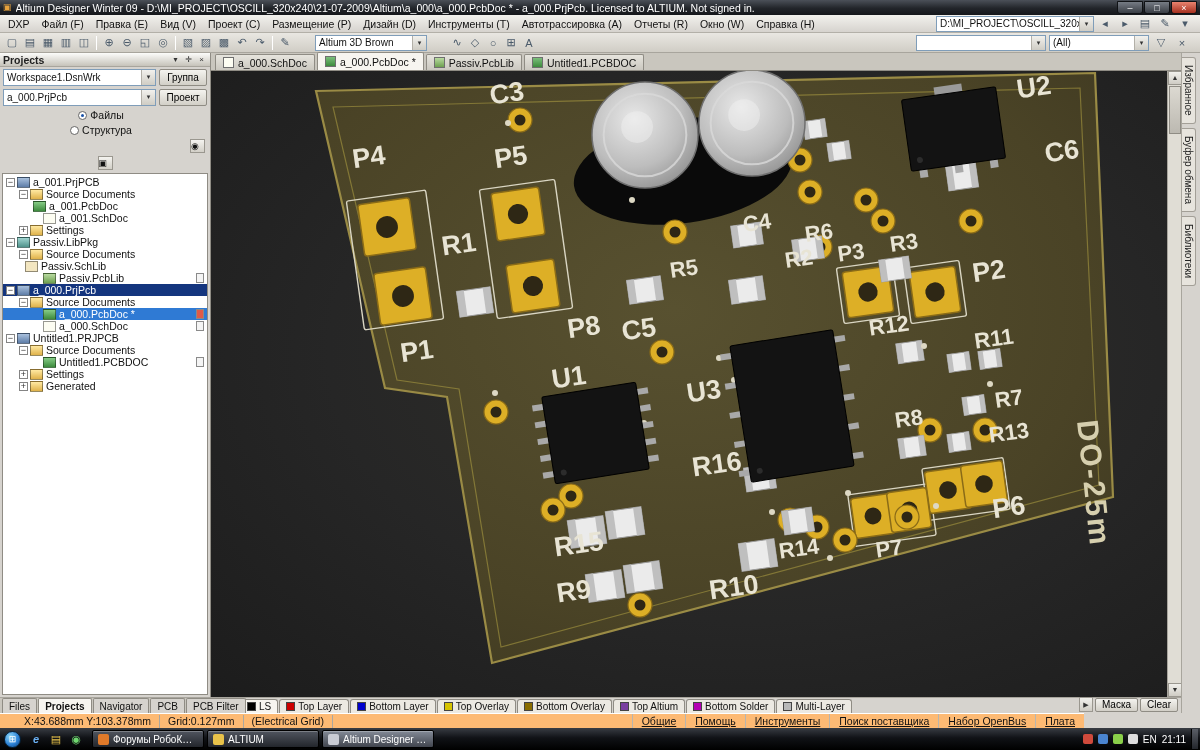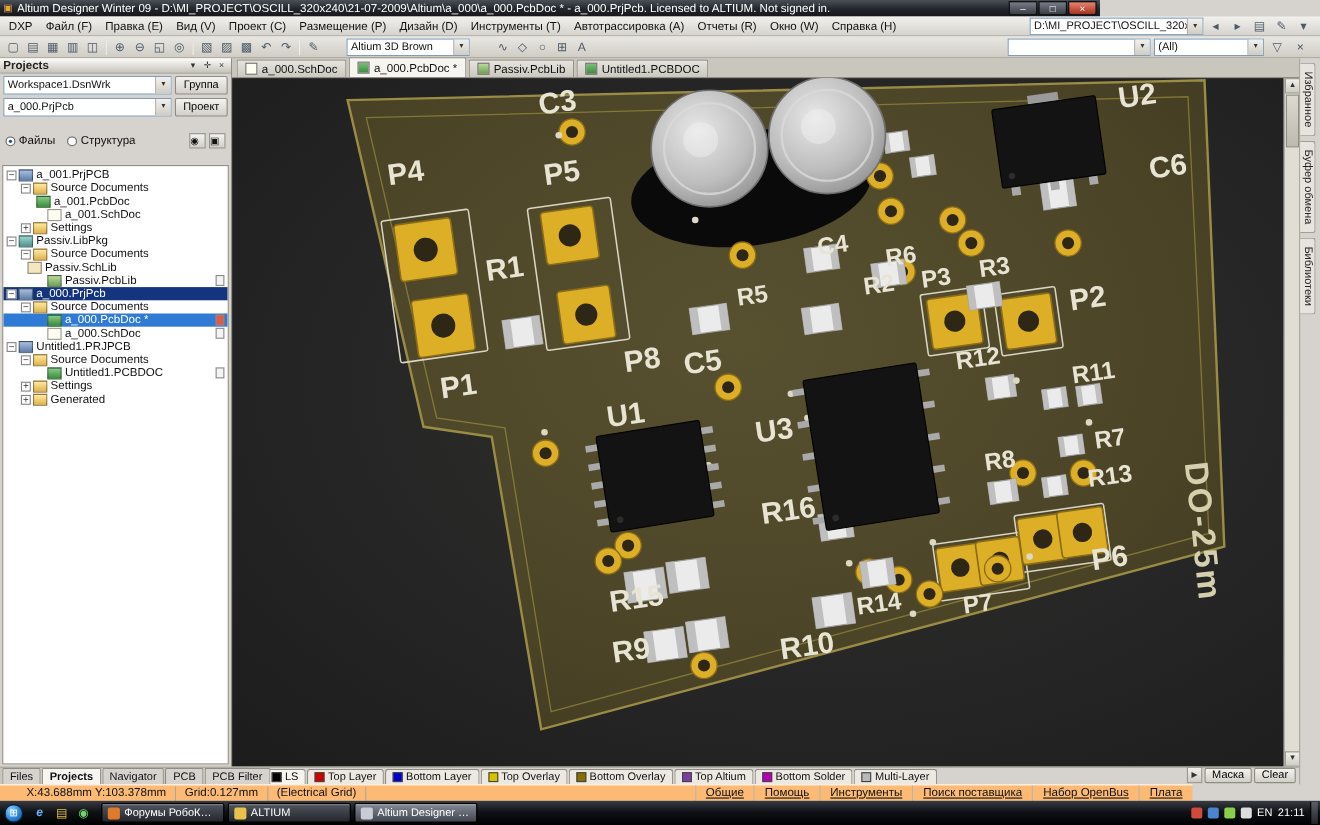--- a/index.html
+++ b/index.html
@@ -2,21 +2,21 @@
 <html><head>
 <meta charset="utf-8">
 <style>
   *{margin:0;padding:0;box-sizing:border-box;}
   html,body{width:1200px;height:750px;overflow:hidden;background:#000;
     font-family:"Liberation Sans",sans-serif;font-size:11px;color:#111;}
   #app{position:relative;width:1200px;height:750px;background:#d6d3ce;}
   .ico::before{content:attr(data-glyph);}
 
   
-  .titlebar{position:absolute;left:0;top:0;width:1000px;height:15px;display:flex;align-items:center;
+  .titlebar{position:absolute;left:0;top:0;width:1200px;height:15px;display:flex;align-items:center;
     background:linear-gradient(#4b5058,#22252a 55%,#15171b);color:#fff;padding:0 3px;gap:4px;}
   .appico{color:#e8a33d;font-size:9px;line-height:9px;}
   .title-text{flex:1;font-size:10.5px;white-space:nowrap;overflow:hidden;}
   .winbtns{display:flex;gap:1px;}
   .winbtn{width:26px;height:13px;text-align:center;font-size:9px;line-height:12px;color:#fff;
     background:linear-gradient(#767c85,#3a3e45);border:1px solid #101215;border-radius:0 0 3px 3px;}
   .winbtn.close{background:linear-gradient(#e8836f,#a5301f);}
 
   
   .menubar{position:absolute;left:0;top:15px;width:1200px;height:18px;display:flex;align-items:center;
@@ -46,21 +46,21 @@
   .projects-panel{position:absolute;left:0;top:53px;width:211px;height:644px;background:#d6d3ce;
     border-right:1px solid #8f8c84;display:flex;flex-direction:column;}
   .panel-header{height:14px;display:flex;align-items:center;background:linear-gradient(#fcfcfa,#c6c3ba);
     border-bottom:1px solid #a8a59d;padding:0 3px;gap:2px;}
   .ph-title{flex:1;font-size:10.5px;font-weight:bold;color:#222;}
   .ph-ico{font-size:8px;color:#333;width:11px;text-align:center;}
   .prow{display:flex;align-items:center;padding:2px 3px 1px 3px;gap:3px;}
   .pcombo{flex:1;height:17px;}
   .pbtn{width:48px;height:17px;font-size:10px;background:linear-gradient(#f4f3ef,#d2cfc7);
     border:1px solid #8f8c84;border-radius:2px;font-family:inherit;}
-  .radios{padding:14px 5px;}
+  .radios{padding:2px 5px;flex-direction:column;}
   .radio{display:inline-flex;align-items:center;gap:3px;font-size:10.5px;margin-right:8px;}
   .rdot{width:9px;height:9px;border-radius:50%;border:1px solid #666;background:#fff;position:relative;}
   .radio.checked .rdot::after{content:"";position:absolute;left:2px;top:2px;width:3px;height:3px;
     border-radius:50%;background:#1a52a8;}
   .smico{margin-left:auto;border:1px solid #9a978f;background:linear-gradient(#f4f3ef,#d2cfc7);
     width:15px;height:14px;font-size:9px;line-height:13px;}
   .smico + .smico{margin-left:0;}
   .tree{flex:1;background:#fff;border:1px solid #8f8c84;margin:1px 2px 2px 2px;overflow:hidden;padding-top:2px;}
   .tree-row{display:flex;align-items:center;height:12px;font-size:10.5px;white-space:nowrap;}
   .tree-row.hl{background:#14357e;color:#fff;}

